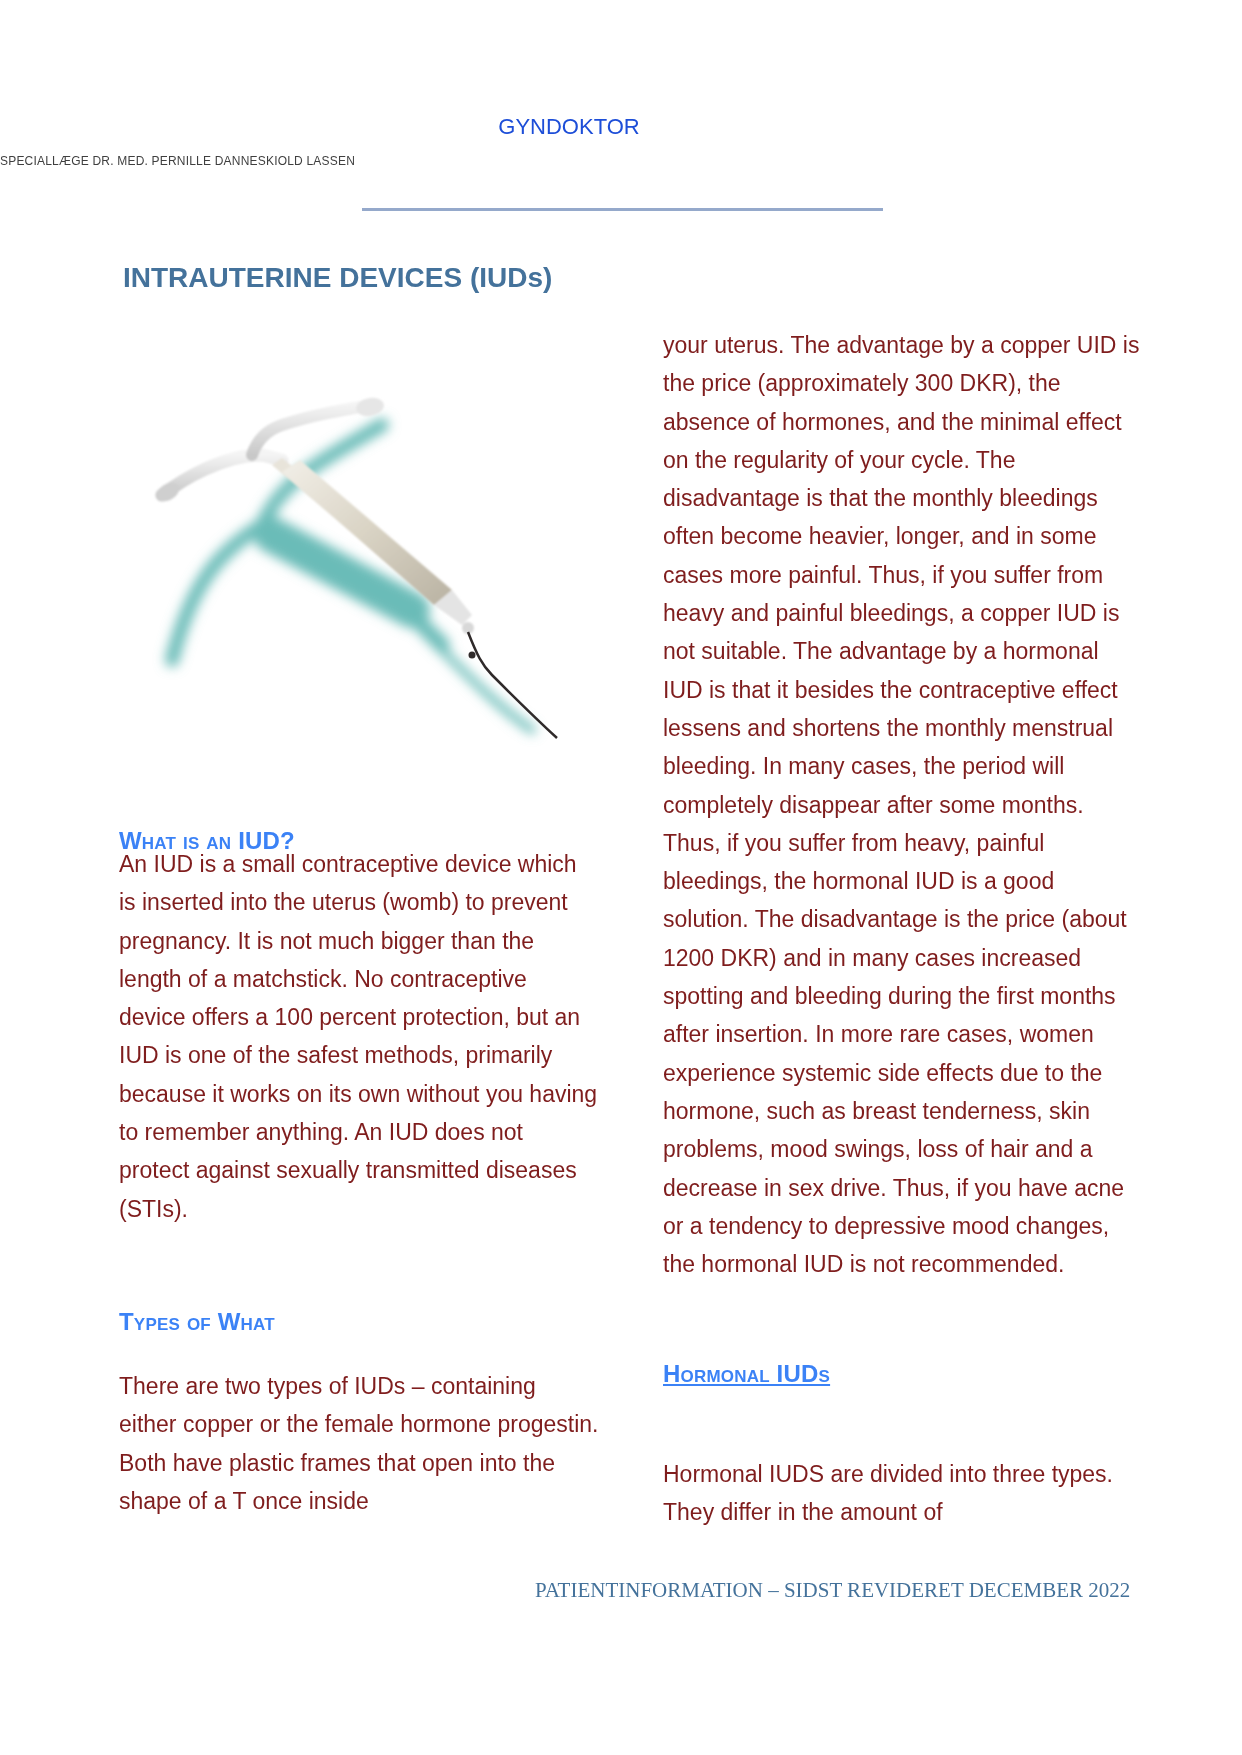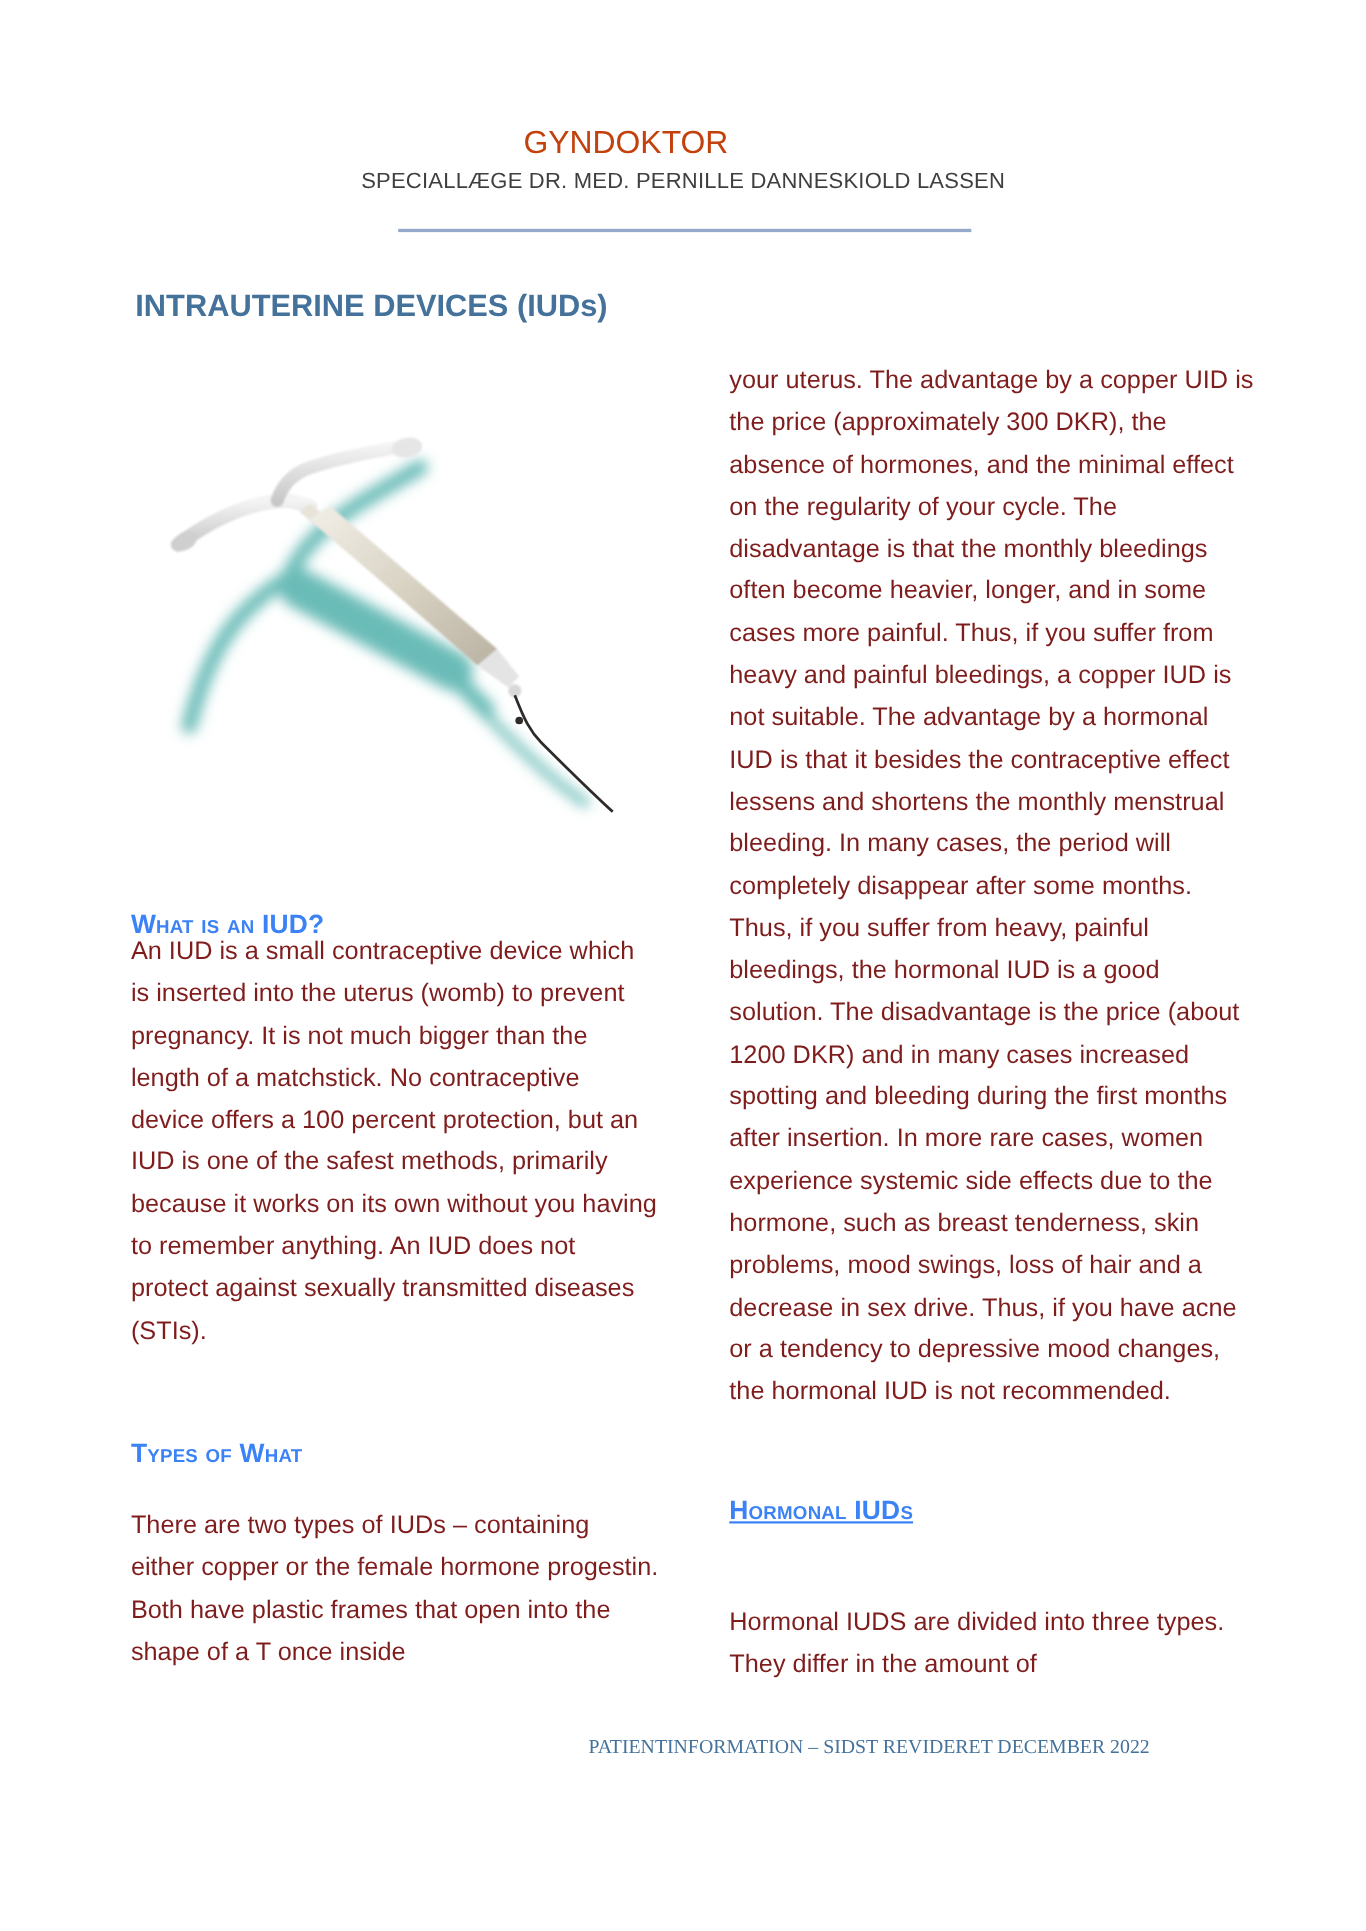--- a/index.html
+++ b/index.html
@@ -1,33 +1,33 @@
 <!DOCTYPE html>
 <html><head>
 <meta charset="utf-8">
 <style>
   html, body { margin:0; padding:0; background:#ffffff; }
   body { width:1242px; height:1755px; position:relative; overflow:hidden;
          font-family:"Liberation Sans", "DejaVu Sans", sans-serif; color:#4d4d4d; }
   .header-title { position:absolute; left:0; width:1138px; top:114px; text-align:center;
-         font-size:29px; color:#c2410c; letter-spacing:0px; }
-  .header-sub { position:absolute; left:0; width:1242px; top:154px; text-align:center;
-         font-size:20px; color:#3f3f3f; letter-spacing:0.2px; }
+         font-size:22px; color:#1d4ed8; letter-spacing:0px; }
+  .header-sub { position:absolute; left:0; width:1242px; top:154px; text-align:left;
+         font-size:12px; color:#3f3f3f; letter-spacing:0.2px; }
   .header-rule { position:absolute; left:362px; width:521px; top:208px; height:3px; background:#95a9cb; }
   .page-title { position:absolute; left:123px; top:262px; font-size:28px; font-weight:bold;
          color:#44729b; letter-spacing:0px; }
   .figure { position:absolute; left:132px; top:360px; width:440px; height:400px; }
   .col { position:absolute; font-size:23px; line-height:38.3px; color:#7f1d1d; }
   .col-left { left:119px; width:480px; }
   .col-right { left:663px; width:480px; top:326px; }
   .col p { margin:0; }
   .h-sc { position:absolute; font-weight:bold; color:#3b82f6; font-variant:small-caps;
           font-size:24px; letter-spacing:0.2px; }
   .footer { position:absolute; left:535px; top:1578px; font-family:"Liberation Serif", "DejaVu Serif", serif;
-          font-size:18px; color:#44729b; letter-spacing:0px; }
+          font-size:21px; color:#44729b; letter-spacing:0px; }
 </style>
 </head>
 <body>
 
 <div>
 
   <div class="header-title">GYNDOKTOR</div>
   <div class="header-sub">SPECIALLÆGE DR. MED. PERNILLE DANNESKIOLD LASSEN</div>
   <div class="header-rule"></div>
 

